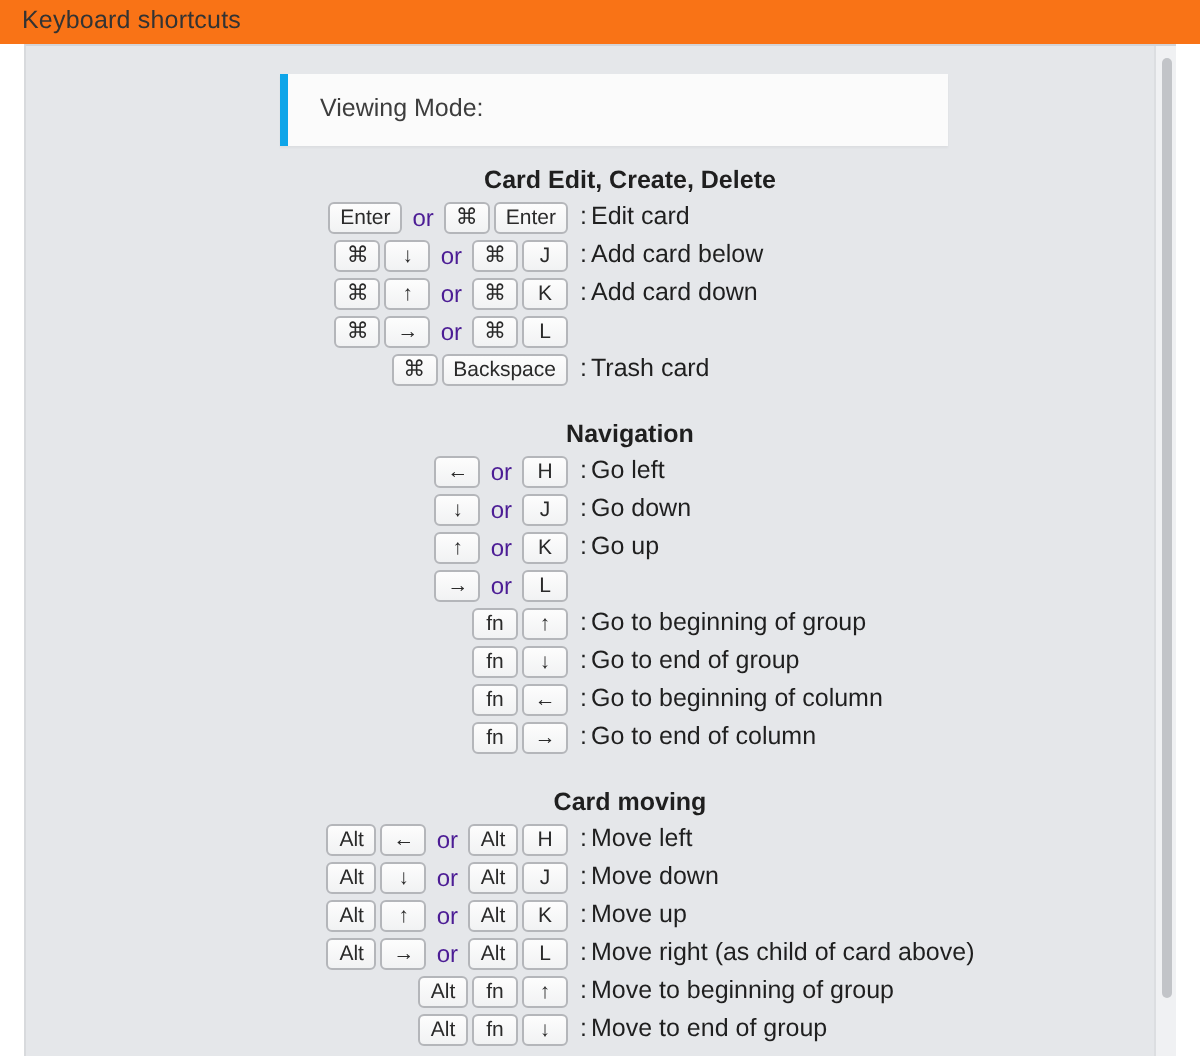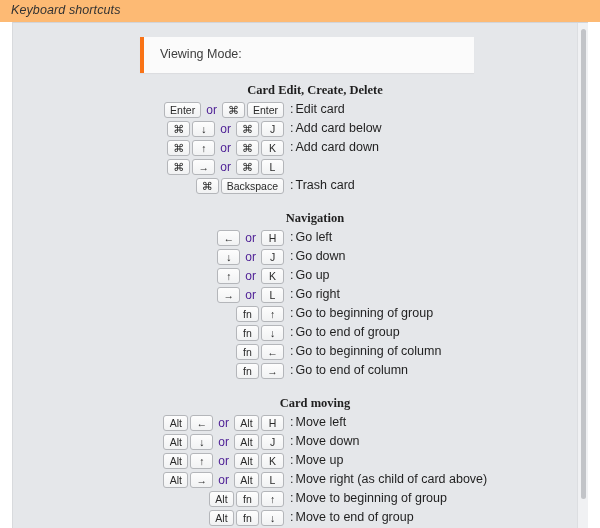--- a/index.html
+++ b/index.html
@@ -19,22 +19,21 @@
     background: #ffffff;
   }
 
   
   .header {
     position: absolute;
     left: 0;
     top: 0;
     width: 600px;
     height: 22px;
-    background: #fdba74;
-    font-style: italic;
+    background: #f97316;
   }
   .header-title {
     position: absolute;
     left: 11px;
     top: 3px;
     font-size: 12.5px;
     color: #333333;
     letter-spacing: 0.1px;
     white-space: nowrap;
   }
@@ -75,21 +74,21 @@
   }
 
   
   .viewing-box {
     position: absolute;
     left: 127px;
     top: 14px;
     width: 334px;
     height: 36px;
     background: #fbfbfb;
-    border-left: 4px solid #f97316;
+    border-left: 4px solid #0ea5e9;
     box-sizing: border-box;
     box-shadow: 0 1px 1px rgba(0,0,0,0.04);
   }
   .viewing-label {
     position: absolute;
     left: 16px;
     top: 10px;
     font-size: 12.5px;
     color: #3d3d3d;
     white-space: nowrap;
@@ -111,21 +110,20 @@
   }
 
   .section-title {
     text-align: center;
     font-size: 12.5px;
     font-weight: bold;
     color: #1f1f1f;
     padding-left: 28px;   
     padding-bottom: 4px;
     white-space: nowrap;
-    font-family: Liberation Serif, serif;
   }
 
   .row {
     display: flex;
     align-items: flex-start;
     justify-content: flex-start;
     height: 19px;
   }
 
   
@@ -270,21 +268,20 @@
               <span class="key">K</span>
             </div>
             <div class="row-desc"><span class="colon">:</span><span>Go up</span></div>
           </div>
           <div class="row">
             <div class="row-keys">
               <span class="key">→</span>
               <span class="or">or</span>
               <span class="key">L</span>
             </div>
-            <div class="row-desc"><span class="colon">:</span><span>Go right</span></div>
           </div>
           <div class="row">
             <div class="row-keys">
               <span class="key">fn</span>
               <span class="key">↑</span>
             </div>
             <div class="row-desc"><span class="colon">:</span><span>Go to beginning of group</span></div>
           </div>
           <div class="row">
             <div class="row-keys">

